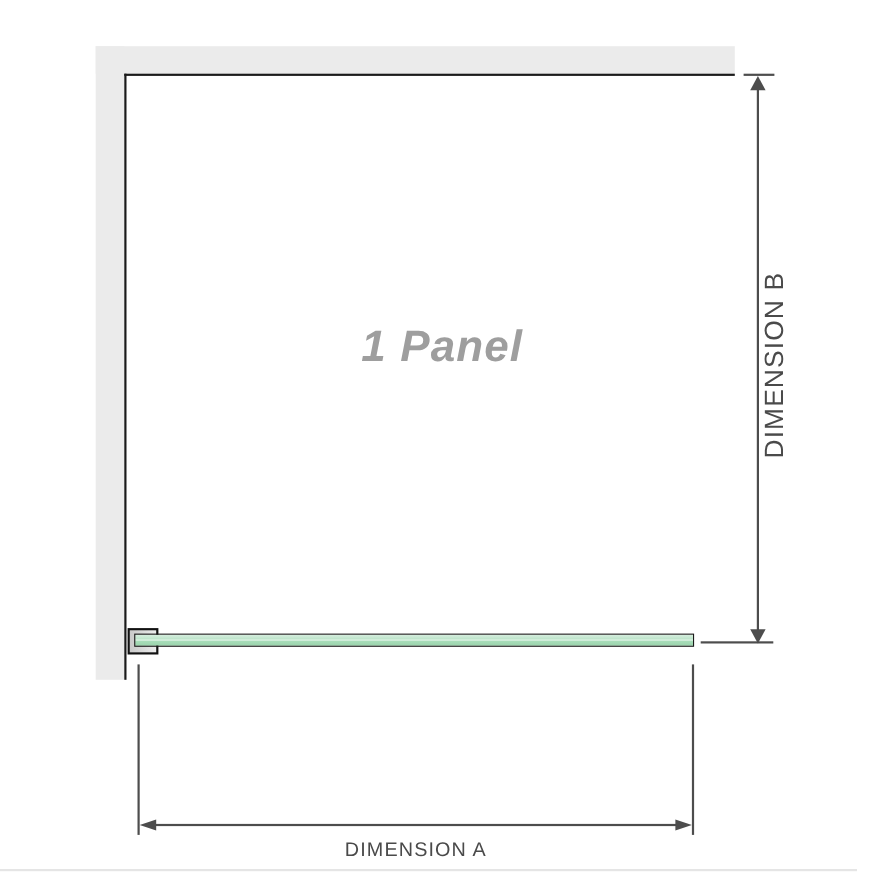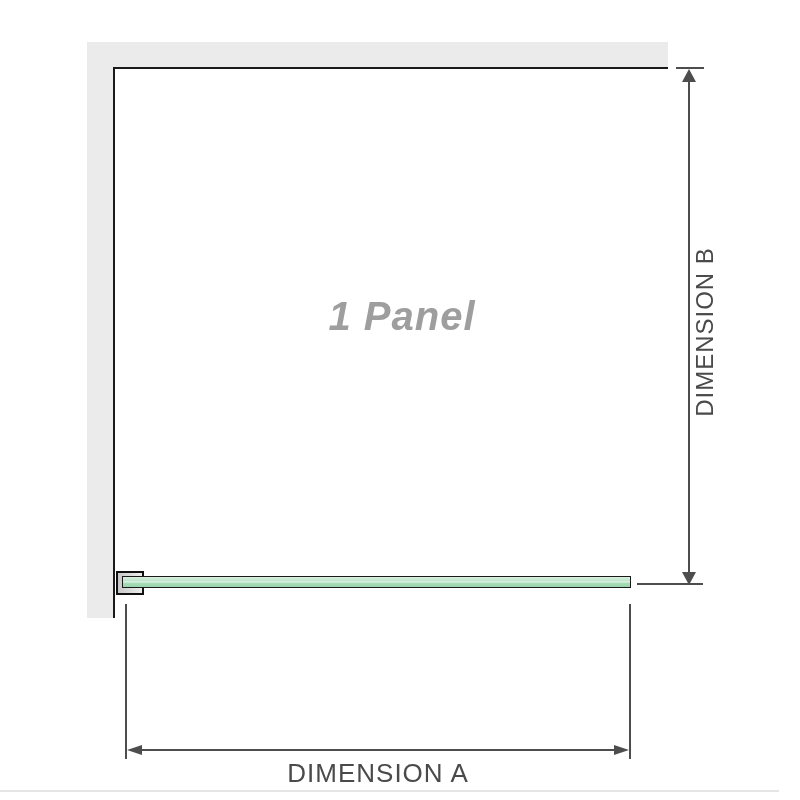--- a/index.html
+++ b/index.html
@@ -95,21 +95,21 @@
 
   .dim-label {
     color: var(--label_text, #4a4a4a);
     white-space: nowrap;
     letter-spacing: 1px;
     font-weight: normal;
   }
   .dima-label {
     left: 378px; top: 773px;
     transform: translate(-50%, -50%);
-    font-size: 26px;
+    font-size: 18px;
   }
   .dimb-label {
     left: 705px; top: 332px;
     transform: translate(-50%, -50%) rotate(-90deg);
     font-size: 24px;
   }
 
   .page-divider {
     left: 0; top: 790px; width: 800px; height: 2px;
     background: #e5e5e5;

